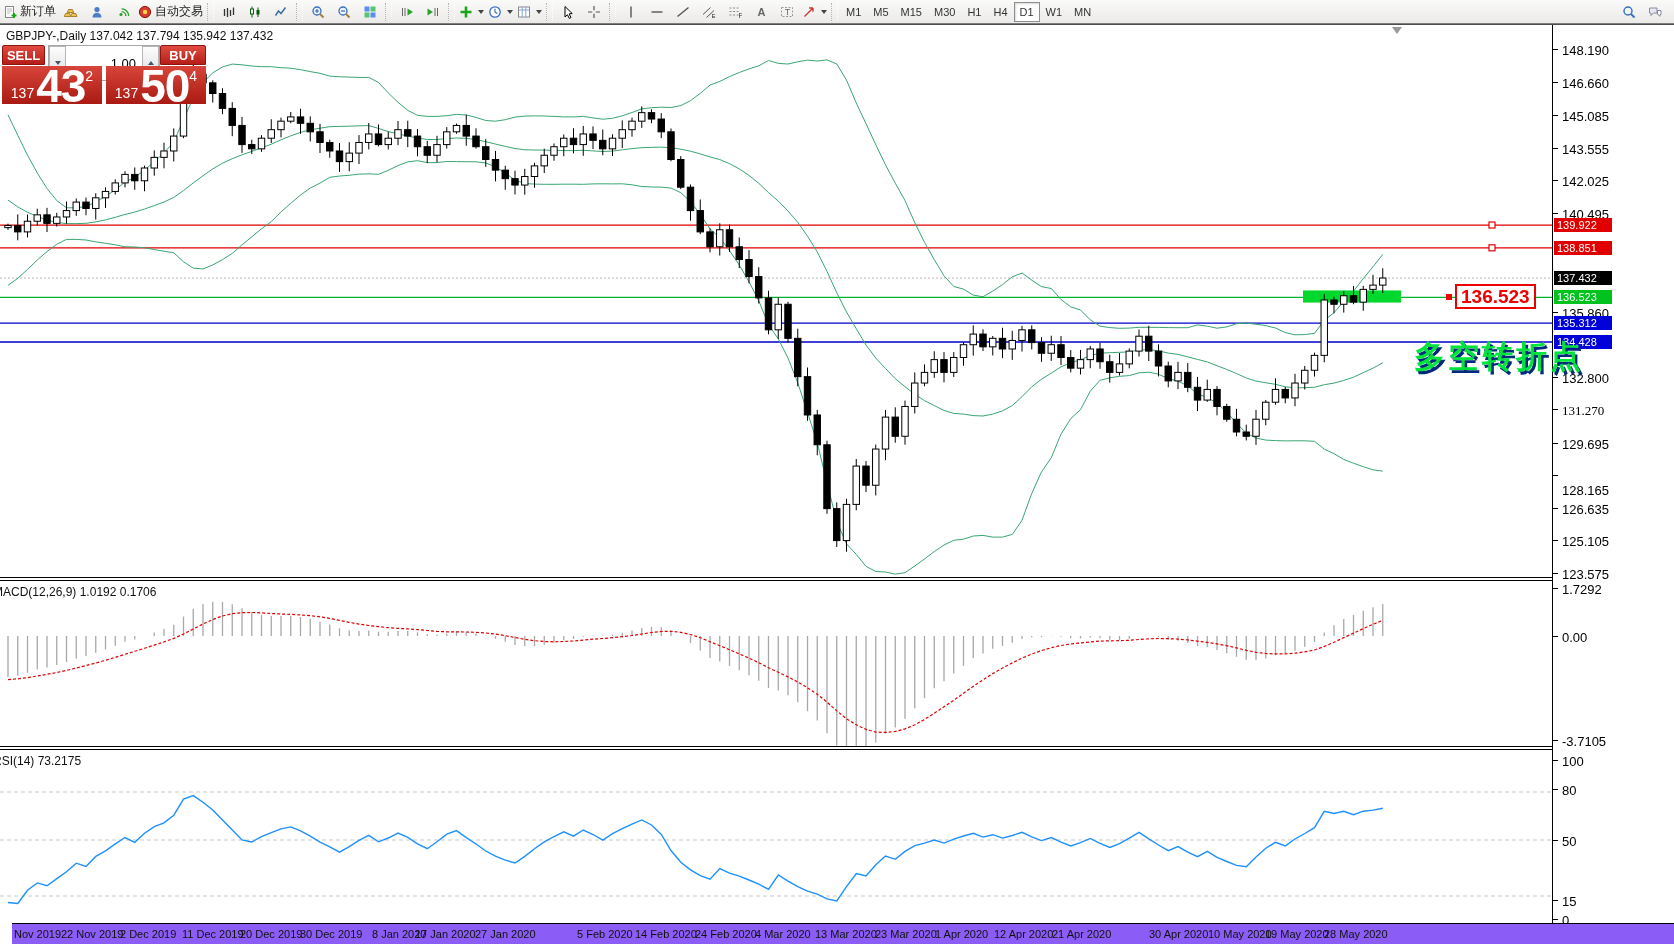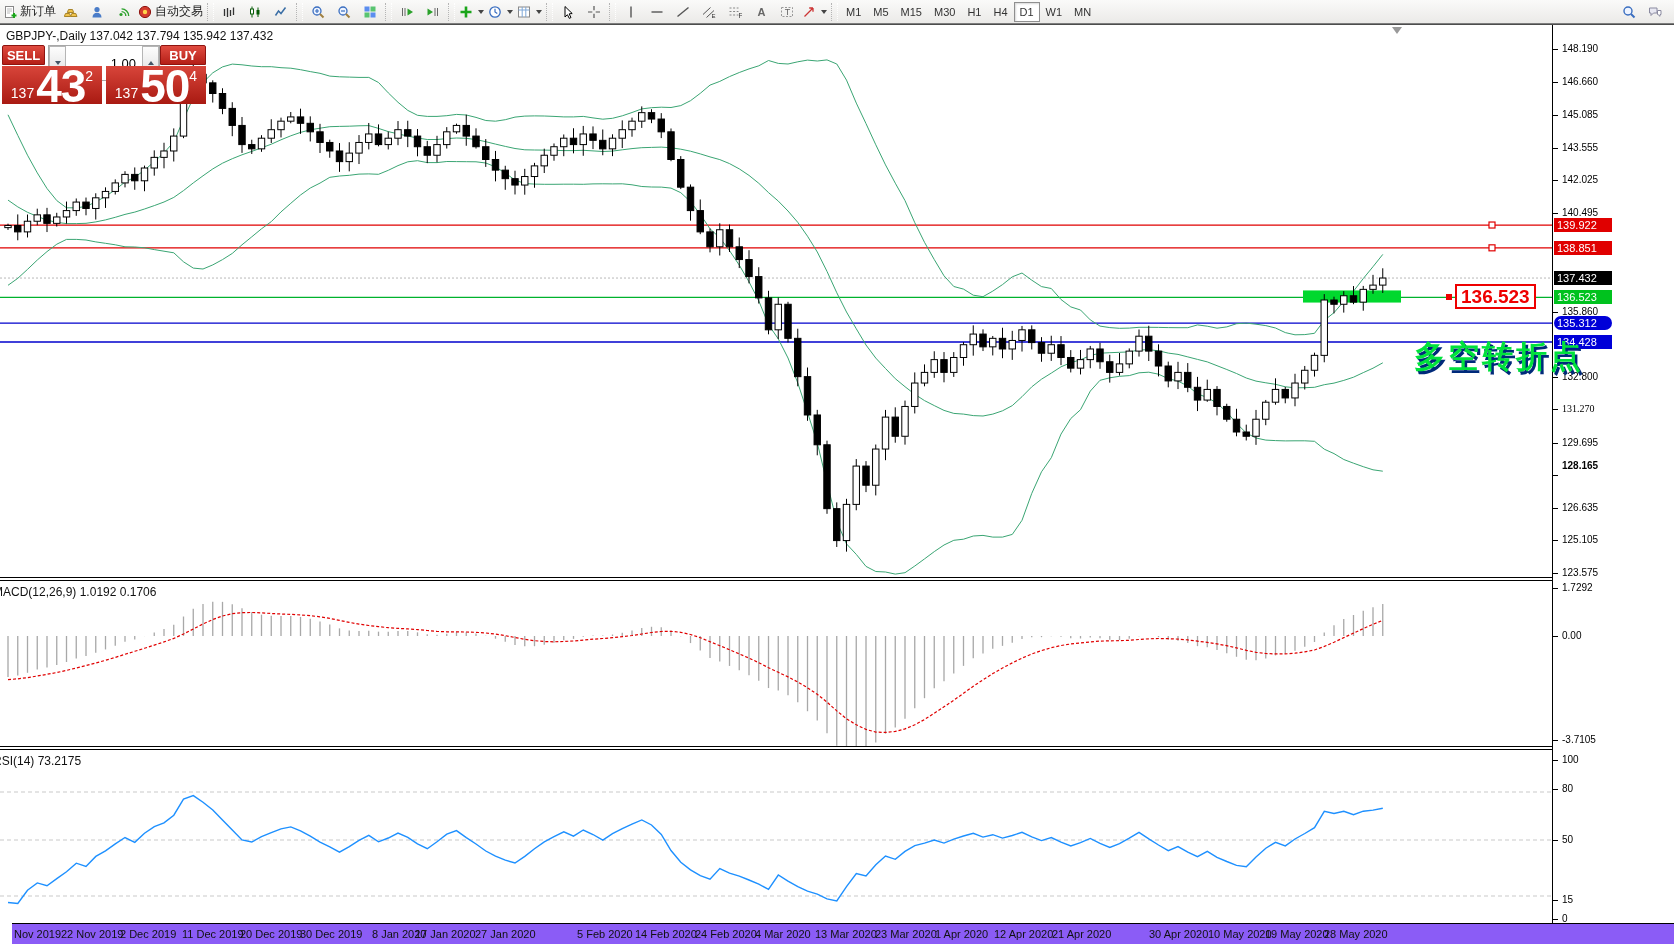--- a/index.html
+++ b/index.html
@@ -24,21 +24,21 @@
   #rsi-svg{top:751px;}
   #frame-top{position:absolute;left:0;top:24px;width:1674px;height:0;border-top:1px solid #4d4d4d;}
   .splitter{position:absolute;left:0;width:1674px;height:4px;background:#fff;
             border-top:1px solid #000;border-bottom:1px solid #000;box-sizing:border-box;}
   #splitter1{top:577px;} #splitter2{top:746px;}
   #time-axis{position:absolute;left:12px;top:923px;width:1674px;height:21px;background:#8b5cf6;border-top:1px solid #000;box-sizing:border-box;}
   .t-label{position:absolute;top:4px;font-size:11px;color:#111;white-space:nowrap;}
   #price-axis{position:absolute;left:1552px;top:25px;width:122px;height:898px;background:#fff;
               border-left:1px solid #000;box-sizing:border-box;}
   .y-tick{position:absolute;left:0;width:5px;height:1px;background:#000;}
-  .y-label{position:absolute;left:9px;font-size:10px;color:#000;white-space:nowrap;}
+  .y-label{position:absolute;left:9px;font-size:13px;color:#000;white-space:nowrap;}
   .y-special{position:absolute;left:1px;width:58px;height:14px;font-size:11px;line-height:14px;
              padding-left:3px;box-sizing:border-box;white-space:nowrap;}
   
   #symbol-line{position:absolute;left:6px;top:29px;font-size:12px;color:#111;}
   .ind-label{position:absolute;left:-7px;font-size:12px;color:#111;white-space:nowrap;}
   #macd-label{top:585px;} #rsi-label{top:754px;}
   #cn-note{position:absolute;left:1414px;top:336px;font-size:31px;font-weight:bold;color:#00e23c;
            letter-spacing:3px;text-shadow:2.5px 2.5px 0 #002a7a;white-space:nowrap;}
   #level-box{position:absolute;left:1455px;top:284px;border:2px solid #ee0000;background:#fff;
              color:#ee0000;font-size:19px;font-weight:bold;line-height:21px;padding:0 4px;}
@@ -770,32 +770,32 @@
       <div class="y-label" style="top: 181.827px;">140.495</div>
       <div class="y-tick" style="top: 286.506px;"></div>
       <div class="y-label" style="top: 280.506px;">135.860</div>
       <div class="y-tick" style="top: 351.653px;"></div>
       <div class="y-label" style="top: 345.653px;">132.800</div>
       <div class="y-tick" style="top: 384.227px;"></div>
       <div class="y-label" style="top: 378.227px; font-family: Liberation Serif, serif;">131.270</div>
       <div class="y-tick" style="top: 417.759px;"></div>
       <div class="y-label" style="top: 411.759px;">129.695</div>
       <div class="y-tick" style="top: 450.332px;"></div>
-      <div class="y-label" style="top: 435px; font-weight: bold;">128.165</div>
+      <div class="y-label" style="top: 458px;">128.165</div>
       <div class="y-tick" style="top: 482.906px;"></div>
       <div class="y-label" style="top: 476.906px;">126.635</div>
       <div class="y-tick" style="top: 515.48px;"></div>
       <div class="y-label" style="top: 509.48px;">125.105</div>
       <div class="y-tick" style="top: 548.053px;"></div>
       <div class="y-label" style="top: 542.053px;">123.575</div>
       <div class="y-special" style="top: 193.026px; background: rgb(224, 0, 0); color: rgb(255, 255, 255);">139.922</div>
       <div class="y-special" style="top: 215.827px; background: rgb(224, 0, 0); color: rgb(255, 255, 255);">138.851</div>
       <div class="y-special" style="top: 246.038px; background: rgb(0, 0, 0); color: rgb(255, 255, 255);">137.432</div>
       <div class="y-special" style="top: 265.39px; background: rgb(0, 194, 30); color: rgb(255, 255, 255);">136.523</div>
-      <div class="y-special" style="top: 291.173px; background: rgb(0, 0, 216); color: rgb(255, 255, 255); border-radius: 7px;">135.312</div>
+      <div class="y-special" style="top: 291.173px; background: rgb(0, 0, 216); color: rgb(255, 255, 255);">135.312</div>
       <div class="y-special" style="top: 309.993px; background: rgb(0, 0, 216); color: rgb(255, 255, 255);">134.428</div>
       <div class="y-tick" style="top: 563px;"></div>
       <div class="y-label" style="top: 557px;">1.7292</div>
       <div class="y-tick" style="top: 611px;"></div>
       <div class="y-label" style="top: 605px;">0.00</div>
       <div class="y-tick" style="top: 715px;"></div>
       <div class="y-label" style="top: 709px;">-3.7105</div>
       <div class="y-tick" style="top: 735px;"></div>
       <div class="y-label" style="top: 729px;">100</div>
       <div class="y-tick" style="top: 764px;"></div>

